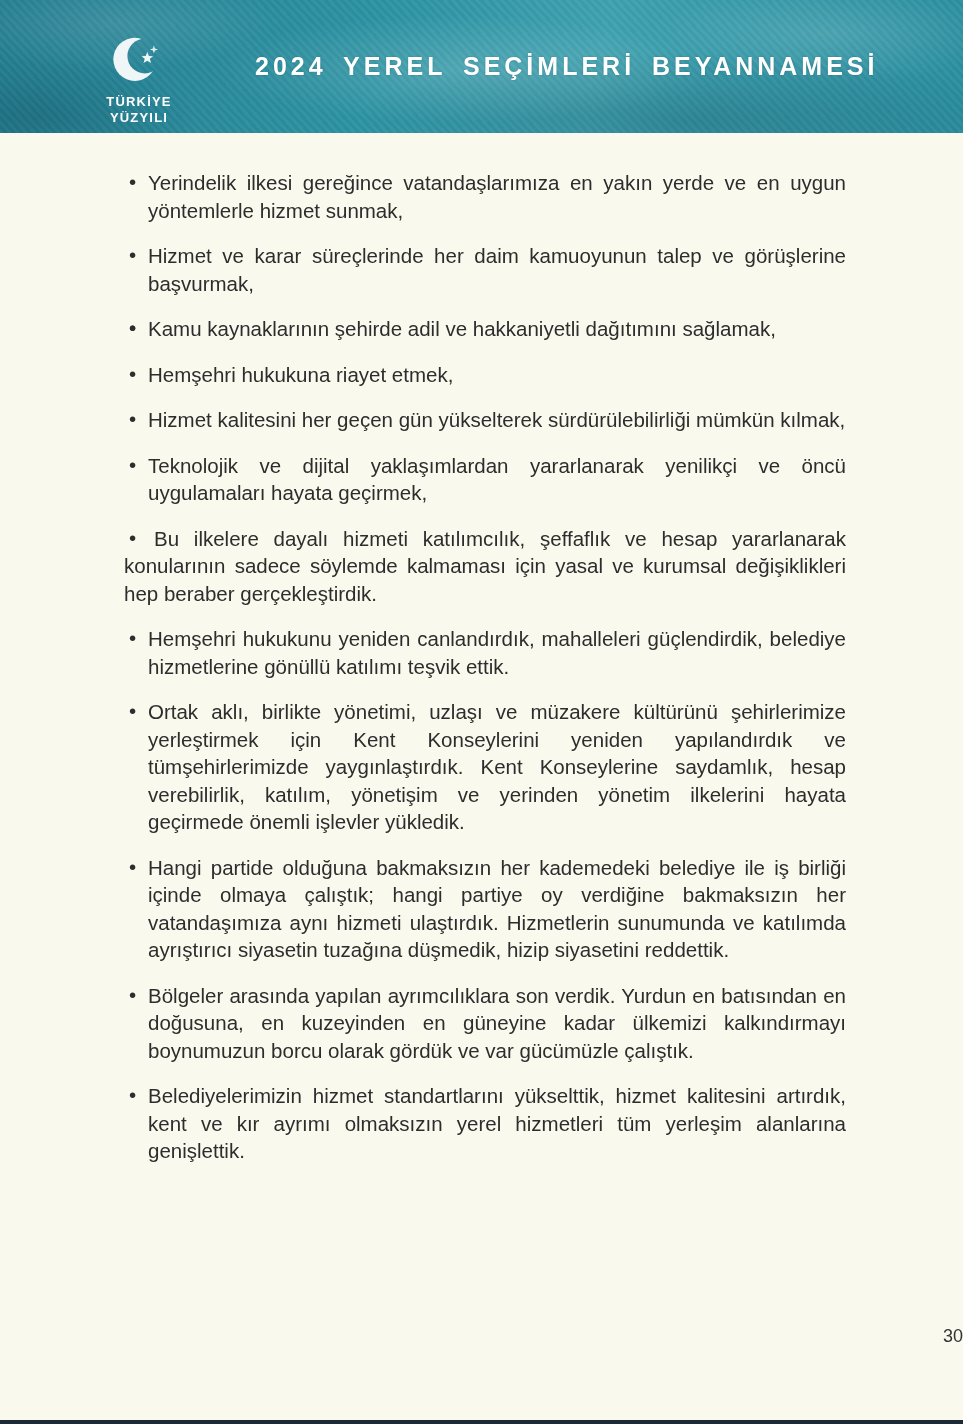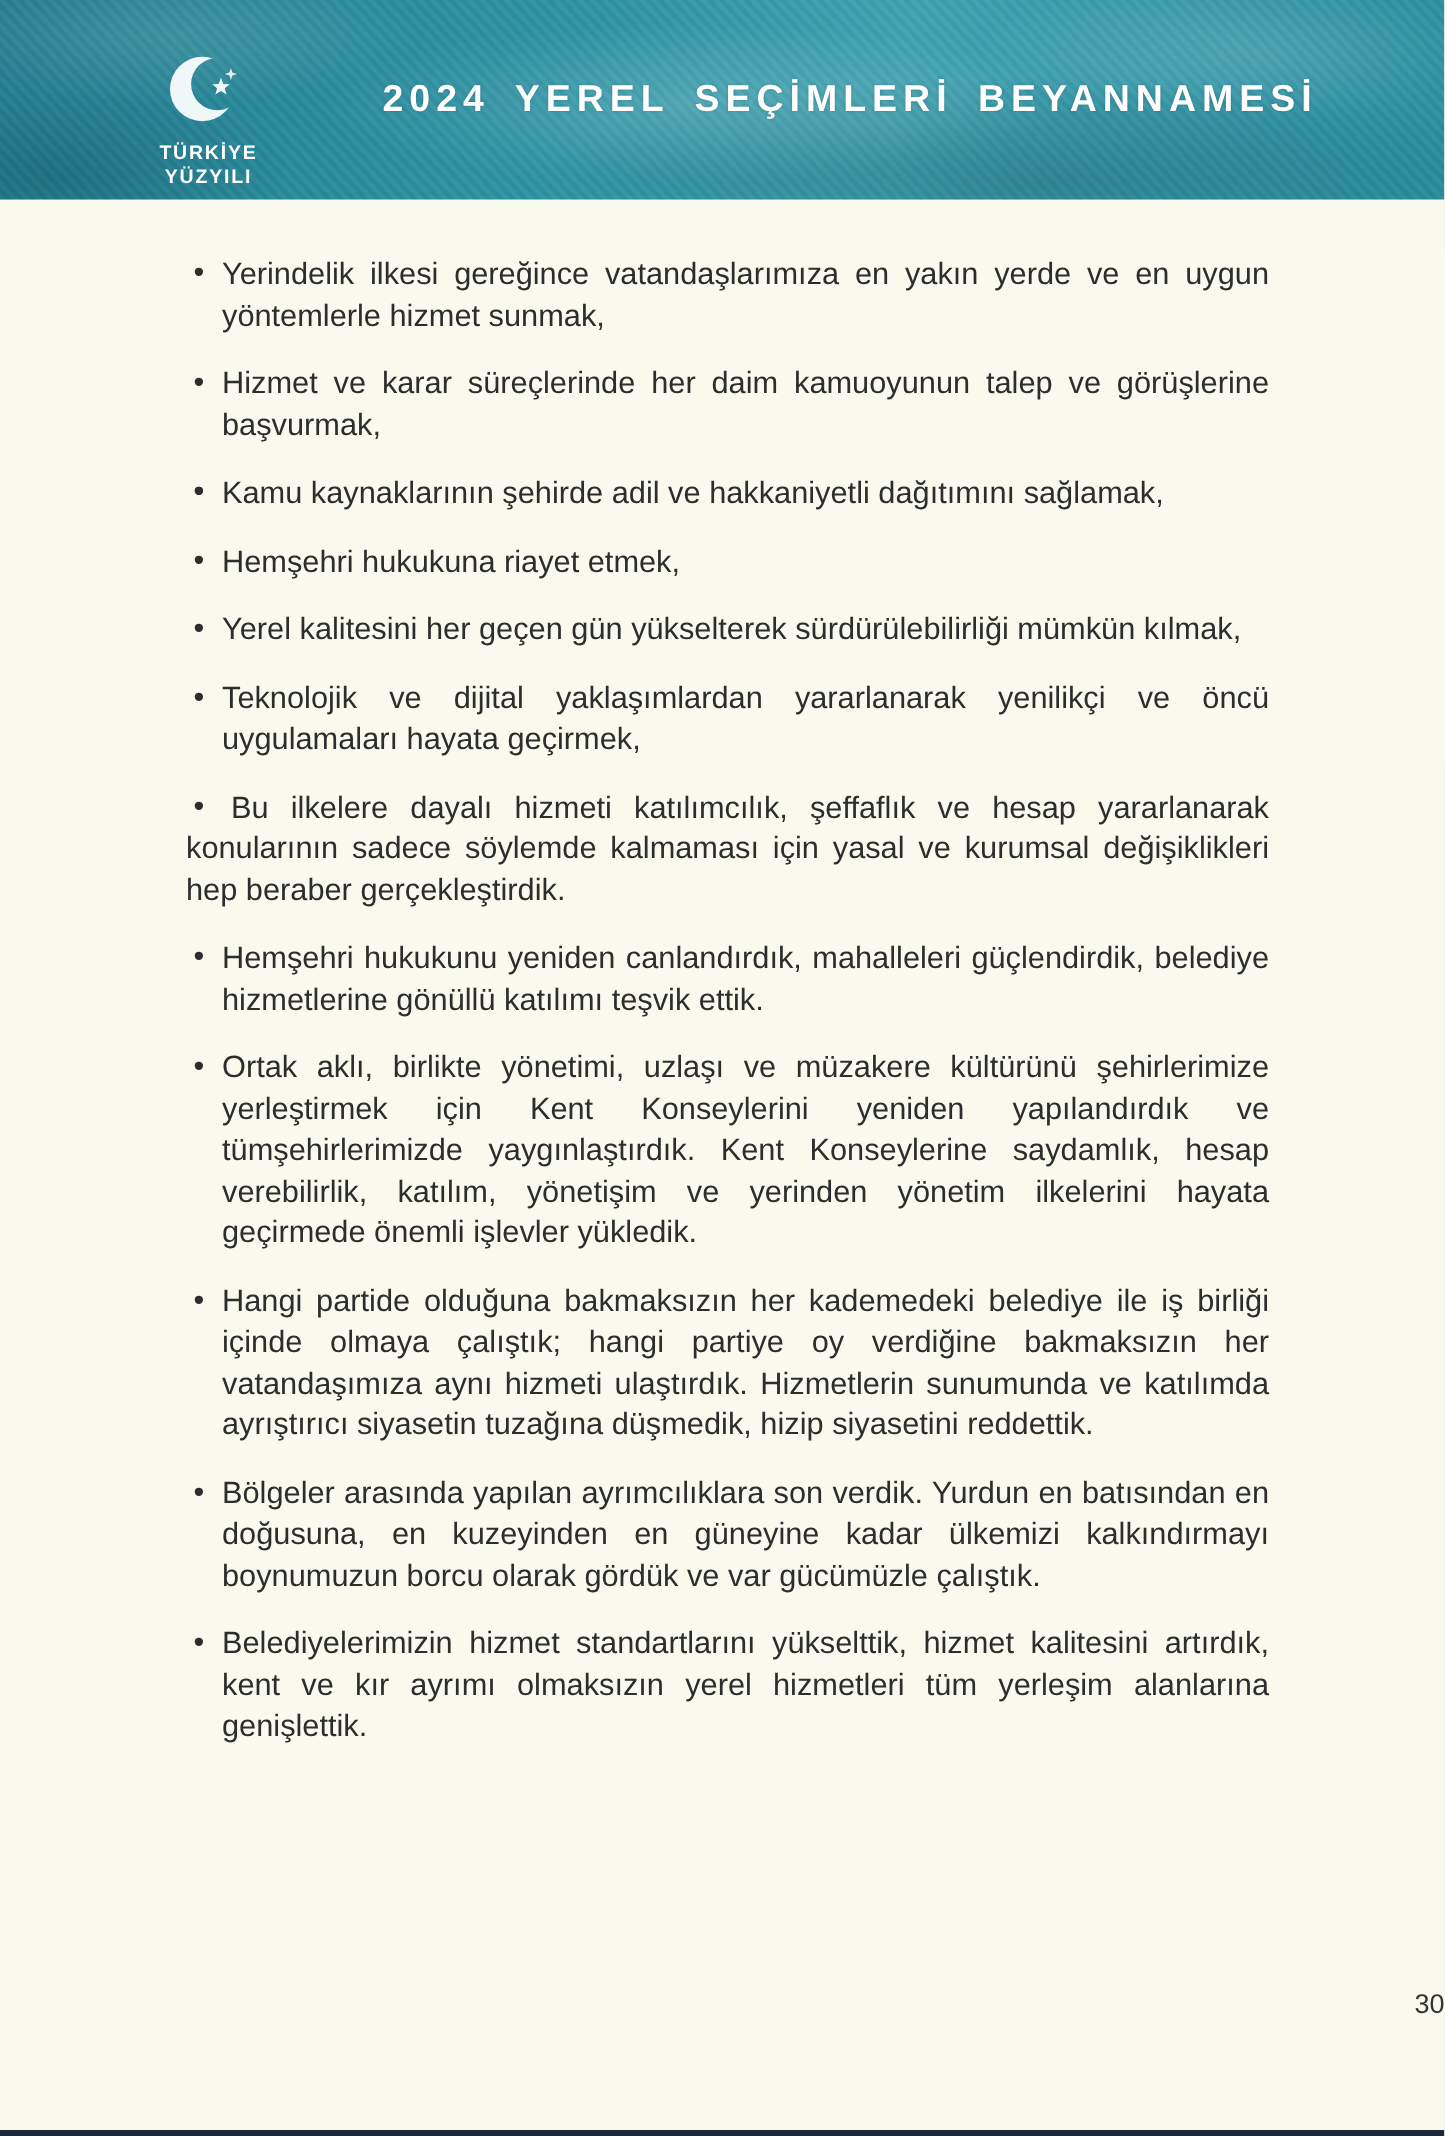--- a/index.html
+++ b/index.html
@@ -88,21 +88,21 @@
     </div>
     <div class="title">2024 YEREL SEÇİMLERİ BEYANNAMESİ</div>
   </div>
 
   <div class="content">
       <div class="block bullet"><span class="marker">•</span><span><span>Yerindelik ilkesi gereğince vatandaşlarımıza en yakın yerde ve en uygun yöntemlerle hizmet sunmak,</span></span></div>
       <div class="block bullet"><span class="marker">•</span><span><span>Hizmet ve karar süreçlerinde her daim kamuoyunun talep ve görüşlerine başvurmak,</span></span></div>
       <div class="block bullet"><span class="marker">•</span></div>
       <div class="block bullet"><span class="marker">•</span><span><span>Kamu kaynaklarının şehirde adil ve hakkaniyetli dağıtımını sağlamak,</span></span></div>
       <div class="block bullet"><span class="marker">•</span><span><span>Hemşehri hukukuna riayet etmek,</span></span></div>
-      <div class="block bullet"><span class="marker">•</span><span><span>Yerel kalitesini her geçen gün yükselterek sürdürülebilirliği mümkün kılmak,</span></span></div>
+      <div class="block bullet"><span class="marker">•</span><span><span>Hizmet kalitesini her geçen gün yükselterek sürdürülebilirliği mümkün kılmak,</span></span></div>
       <div class="block bullet"><span class="marker">•</span><span><span>Teknolojik ve dijital yaklaşımlardan yararlanarak yenilikçi ve öncü uygulamaları hayata geçirmek,</span></span></div>
       <div class="block bullet"><span class="marker">•</span></div>
       <div class="block para"><span><span>Bu ilkelere dayalı hizmeti </span><strong>katılımcılık, şeffaflık</strong><span> ve </span><strong>hesap yararlanarak</strong><span> konularının sadece söylemde kalmaması için yasal ve kurumsal değişiklikleri hep beraber gerçekleştirdik.</span></span></div>
       <div class="block bullet"><span class="marker">•</span><span><span>Hemşehri hukukunu yeniden canlandırdık, mahalleleri güçlendirdik, belediye hizmetlerine gönüllü katılımı teşvik ettik.</span></span></div>
       <div class="block bullet"><span class="marker">•</span><span><span>Ortak aklı, birlikte yönetimi, uzlaşı ve müzakere kültürünü şehirlerimize yerleştirmek için </span><strong>Kent Konseylerini yeniden yapılandırdık</strong><span> ve tümşehirlerimizde yaygınlaştırdık. Kent Konseylerine saydamlık, hesap verebilirlik, katılım, yönetişim ve yerinden yönetim ilkelerini hayata geçirmede önemli işlevler yükledik.</span></span></div>
       <div class="block bullet"><span class="marker">•</span><span><span>Hangi partide olduğuna bakmaksızın her kademedeki belediye ile iş birliği içinde olmaya çalıştık; hangi partiye oy verdiğine bakmaksızın her vatandaşımıza aynı hizmeti ulaştırdık. Hizmetlerin sunumunda ve katılımda ayrıştırıcı siyasetin tuzağına düşmedik, hizip siyasetini reddettik.</span></span></div>
       <div class="block bullet"><span class="marker">•</span><span><strong>Bölgeler arasında yapılan ayrımcılıklara son verdik</strong><span>. Yurdun en batısından en doğusuna, en kuzeyinden en güneyine kadar ülkemizi kalkındırmayı boynumuzun borcu olarak gördük ve var gücümüzle çalıştık.</span></span></div>
       <div class="block bullet"><span class="marker">•</span><span><span>Belediyelerimizin hizmet standartlarını yükselttik, hizmet kalitesini artırdık, kent ve kır ayrımı olmaksızın yerel hizmetleri tüm yerleşim alanlarına genişlettik.</span></span></div>
     </div>
 

